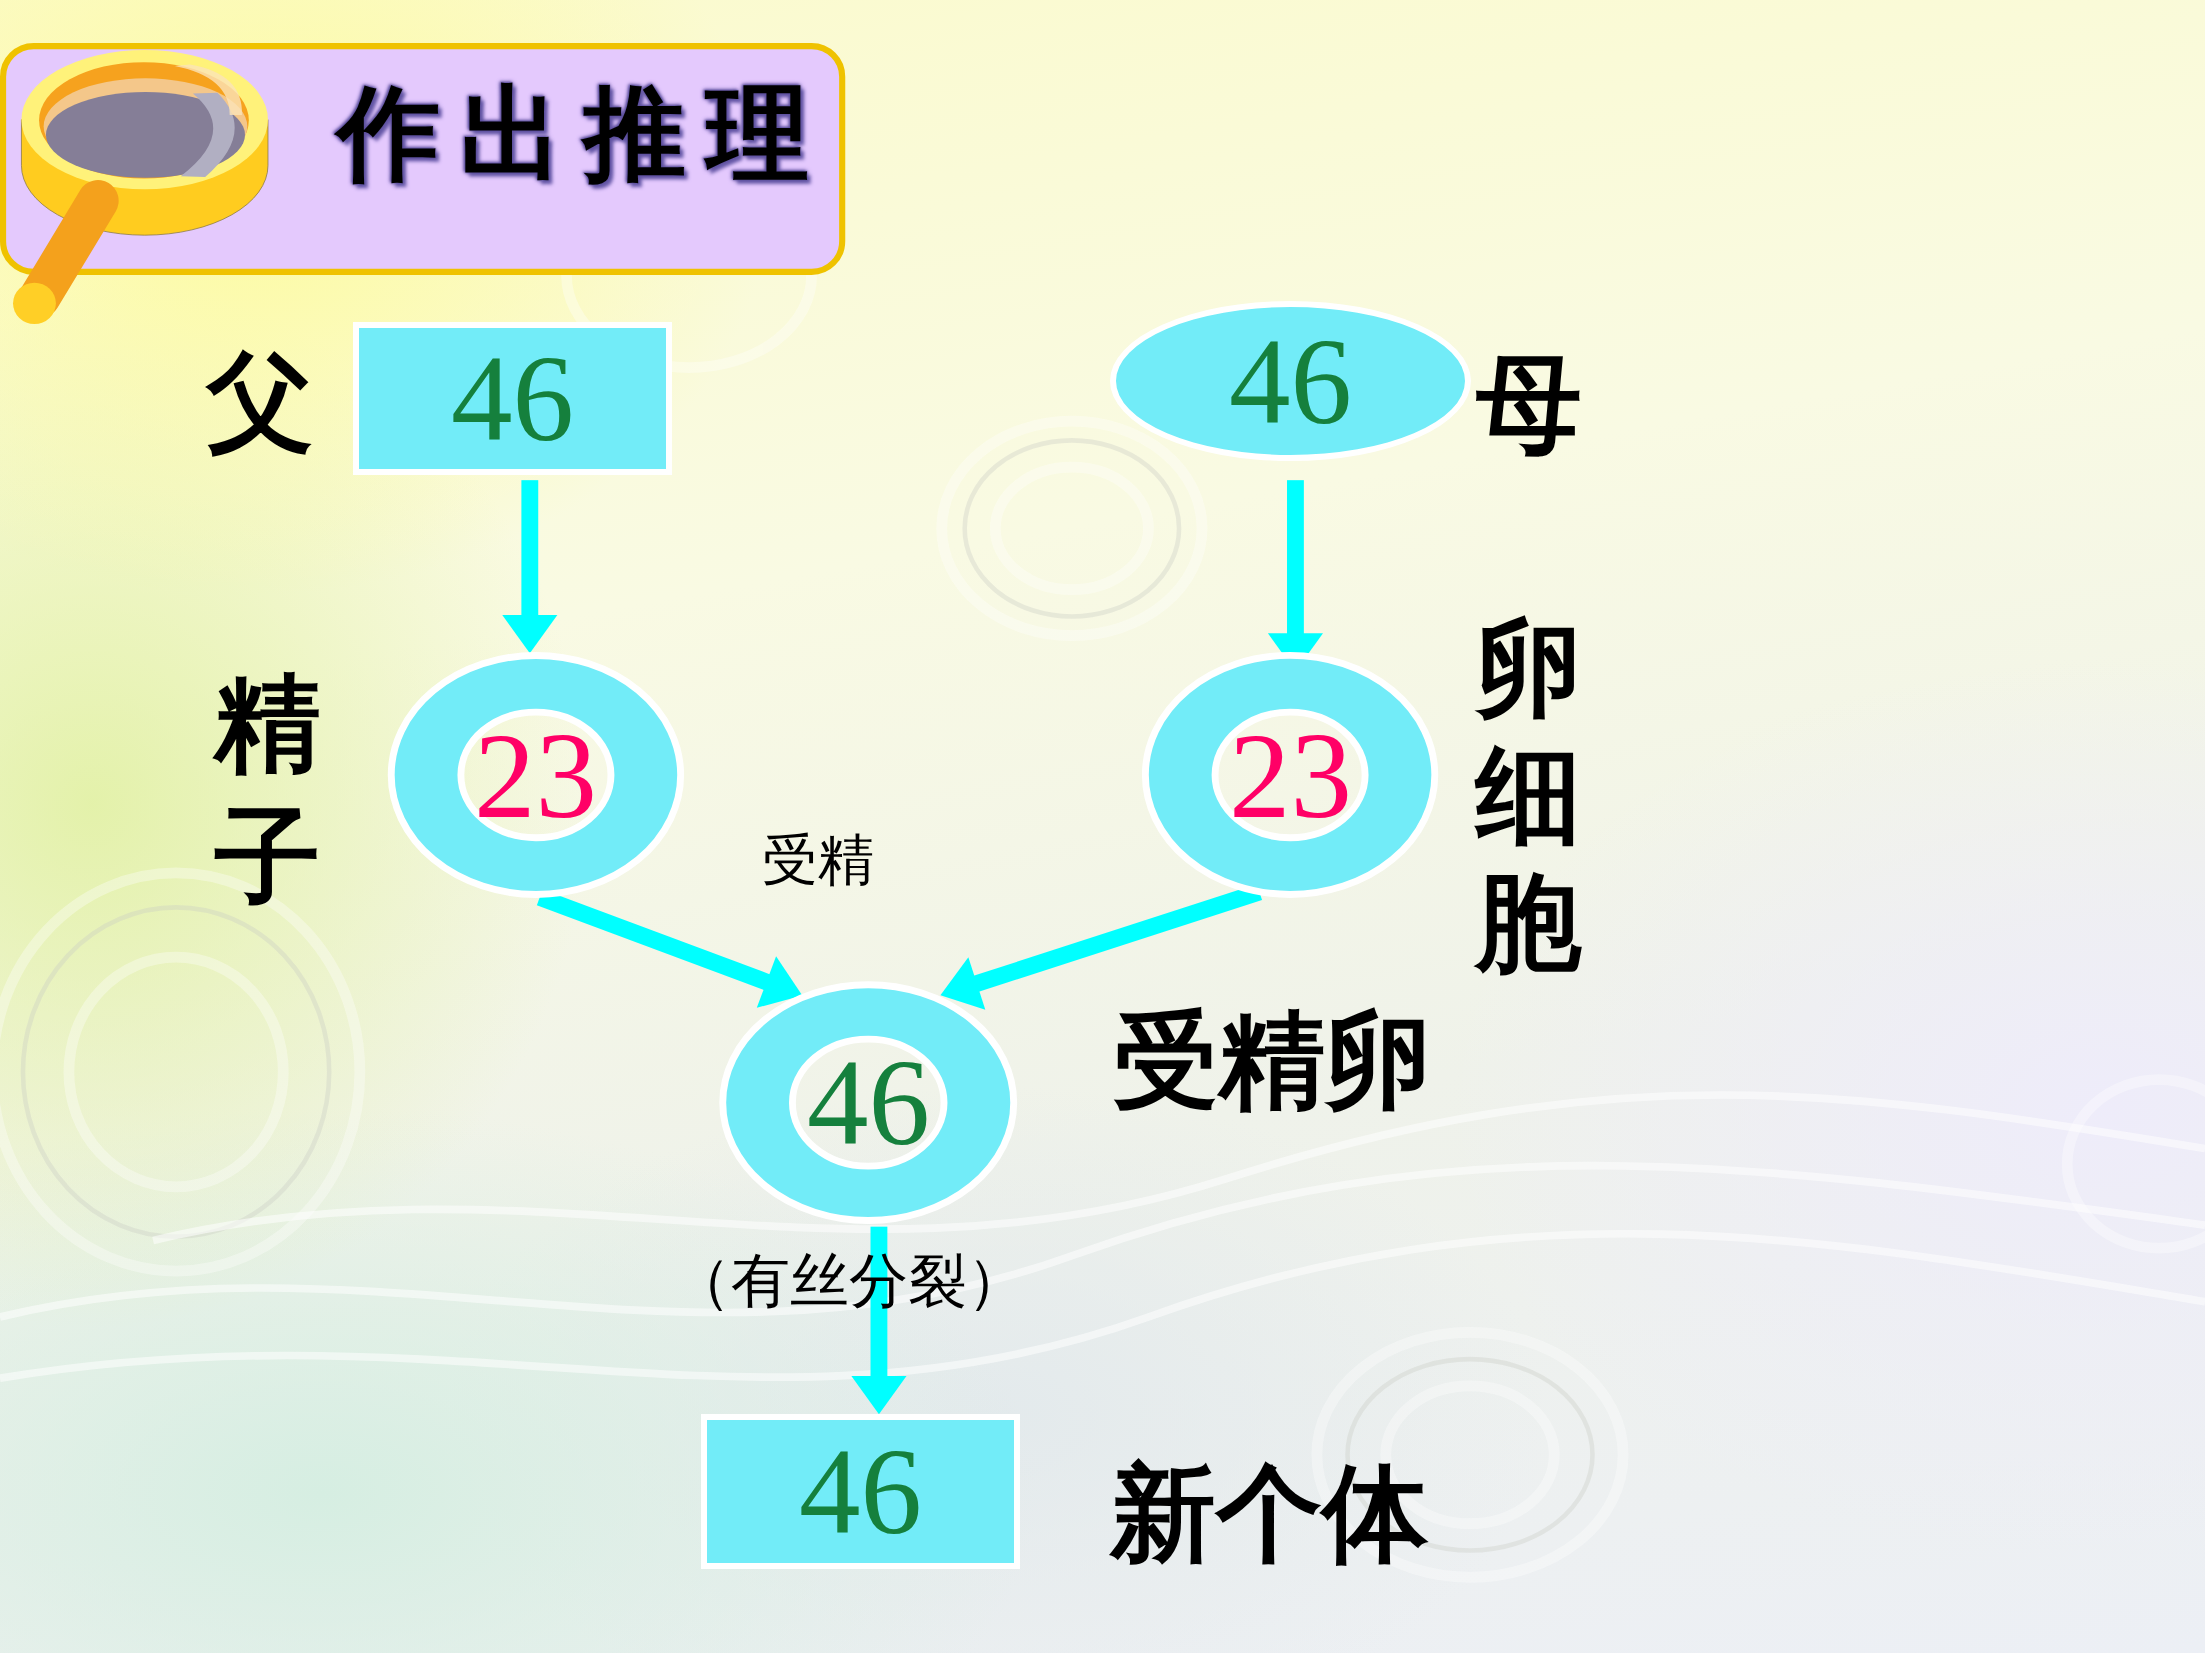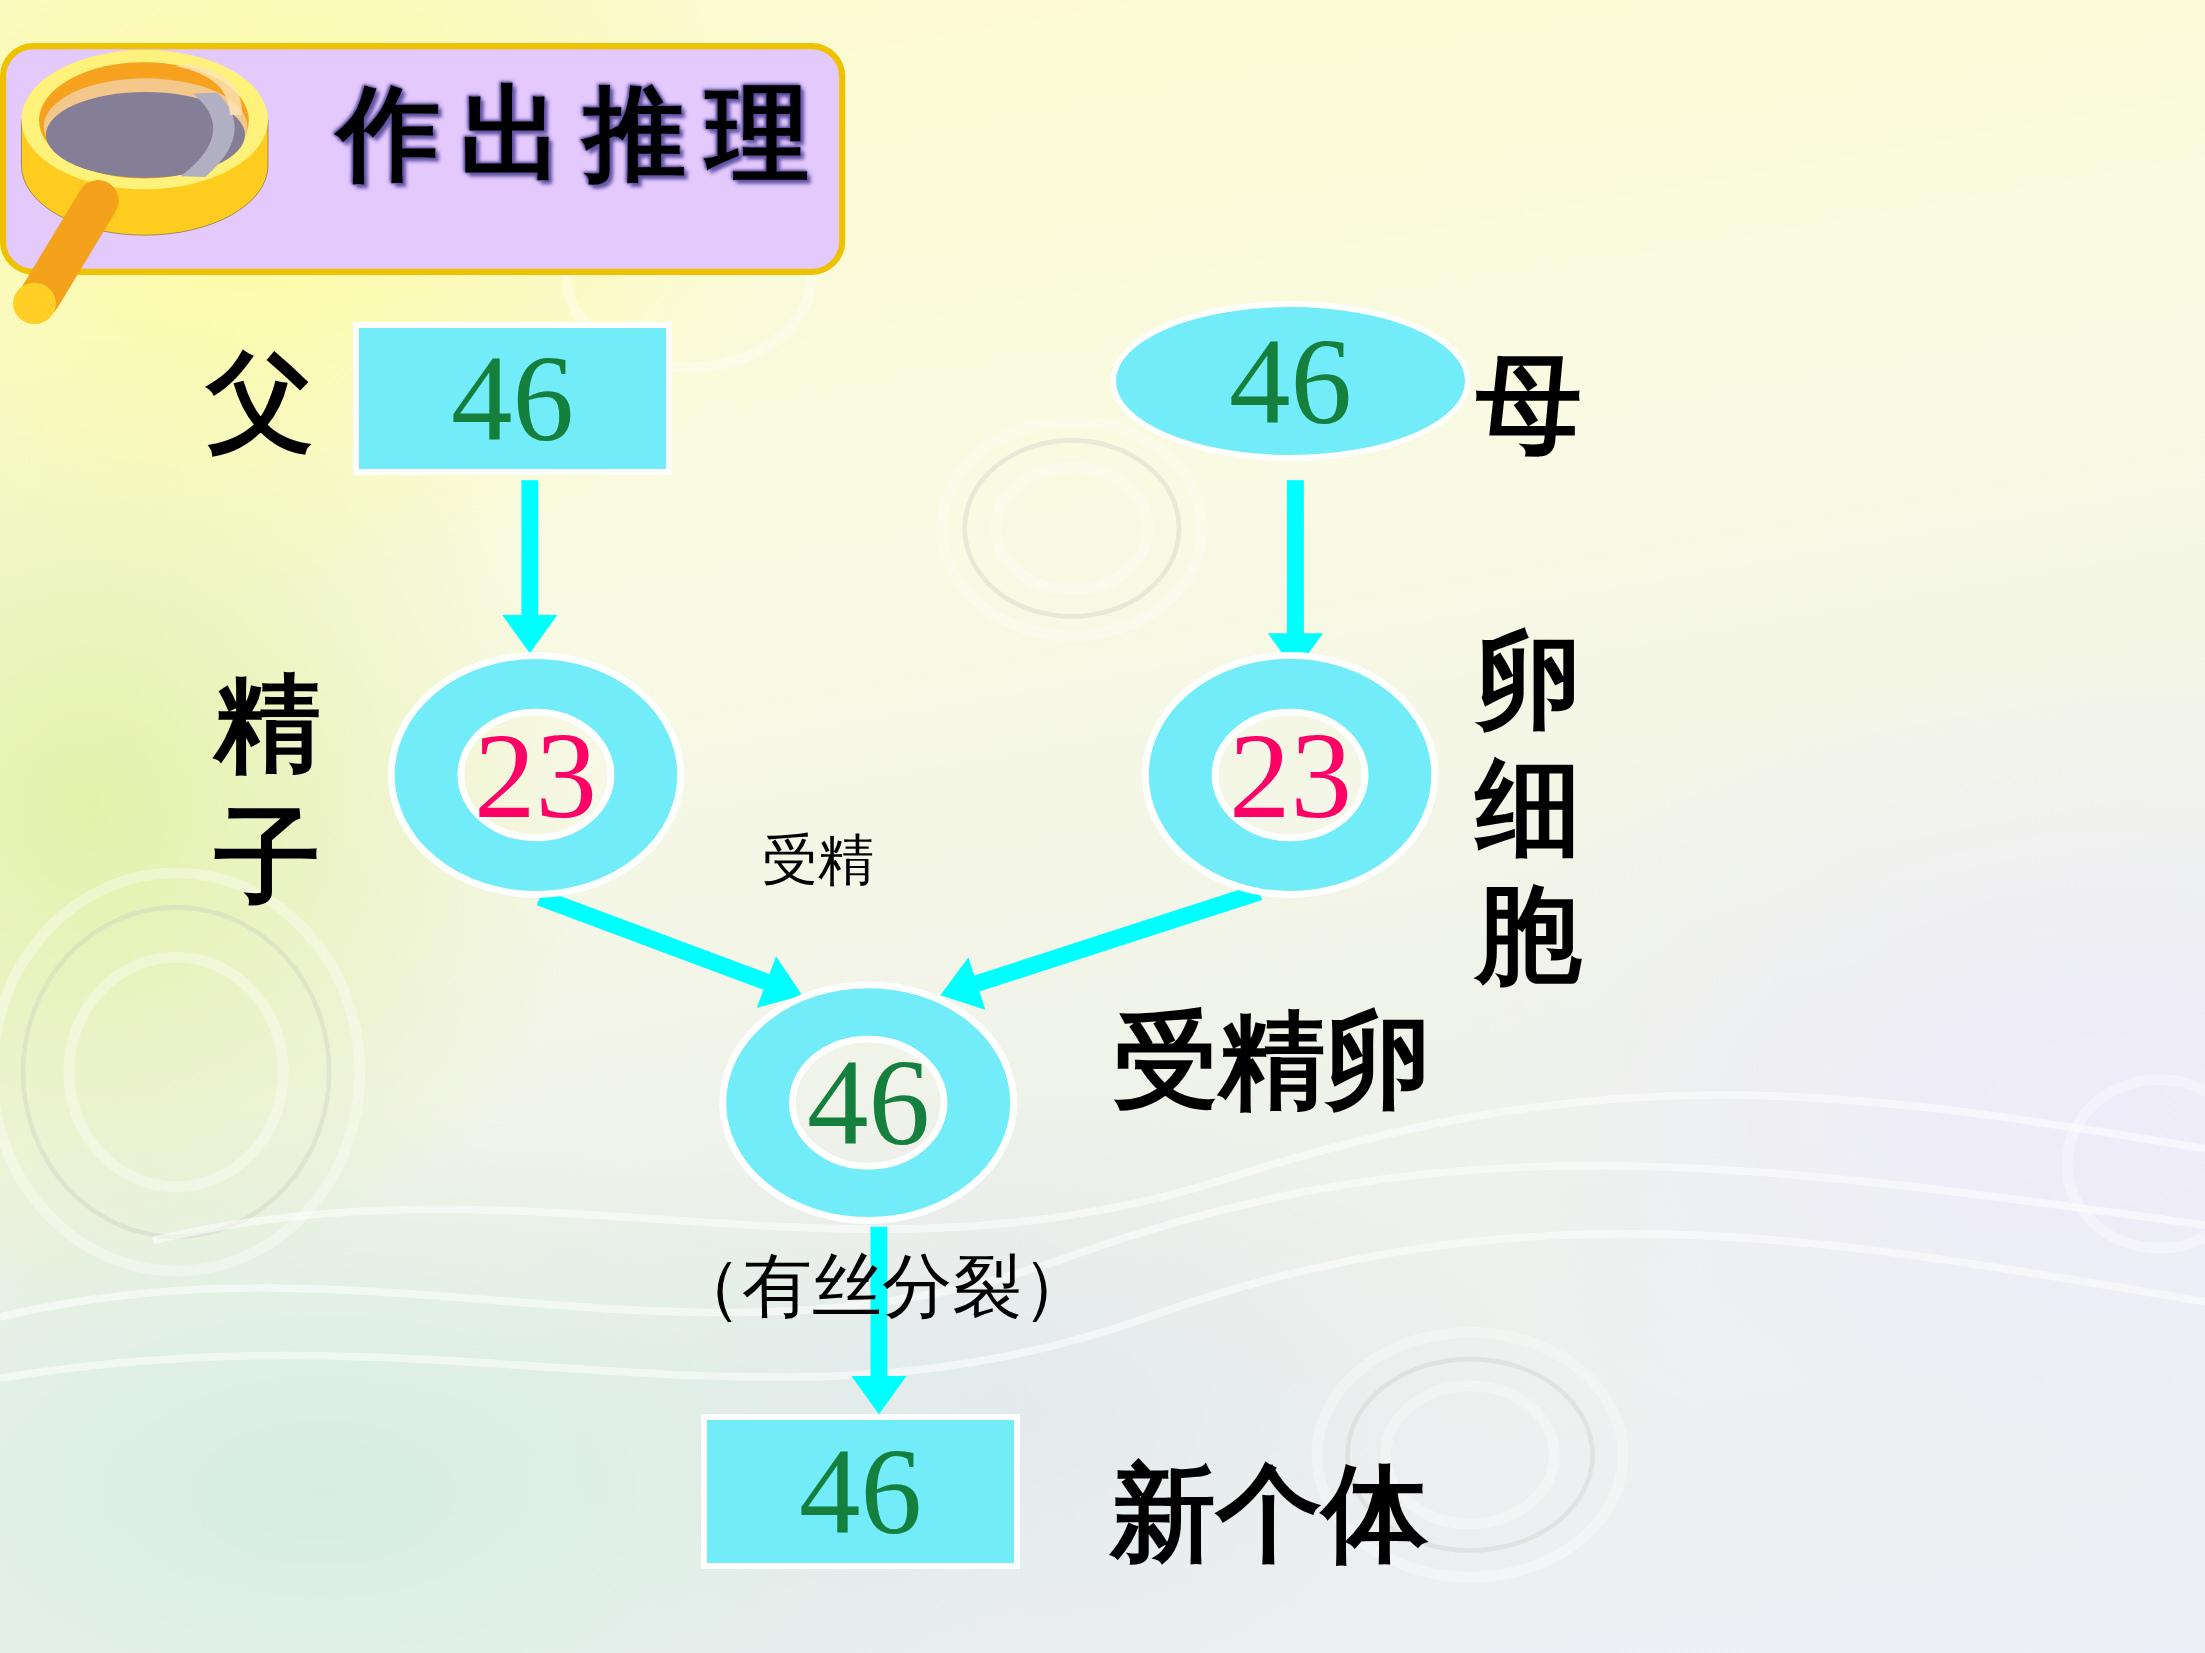--- a/index.html
+++ b/index.html
@@ -125,28 +125,28 @@
 <div class="abs lbl-bold" style="left:1476px; top:352px;">母</div>
 
 <div class="abs lbl-vert" style="left:214px; top:657px; line-height:133px;">精子</div>
 <div class="abs numwrap" style="left:459px; top:714px; width:153px; height:123px;">
   <span class="num pink">23</span>
 </div>
 
 <div class="abs numwrap" style="left:1214px; top:714px; width:153px; height:123px;">
   <span class="num pink">23</span>
 </div>
-<div class="abs lbl-vert" style="left:1475px; top:605px; line-height:127px;margin-top:12px;">卵细胞</div>
+<div class="abs lbl-vert" style="left:1475px; top:605px; line-height:127px;">卵细胞</div>
 
 <div class="abs lbl-serif" style="left:762px; top:832px; font-size:56px;">受精</div>
 
 <div class="abs numwrap" style="left:792px; top:1041px; width:153px; height:123px;">
   <span class="num">46</span>
 </div>
 <div class="abs lbl-bold" style="left:1113px; top:1008px;">受精卵</div>
 
-<div class="abs lbl-serif" style="left:672px; top:1251px; font-size:70px;">（有丝分裂）</div>
+<div class="abs lbl-serif" style="left:672px; top:1251px; font-size:59px;">（有丝分裂）</div>
 
 <div class="abs box" style="left:701px; top:1414px; width:319px; height:155px;">
   <span class="num">46</span>
 </div>
 <div class="abs lbl-bold" style="left:1110px; top:1461px;">新个体</div>
 
 
 </body></html>

